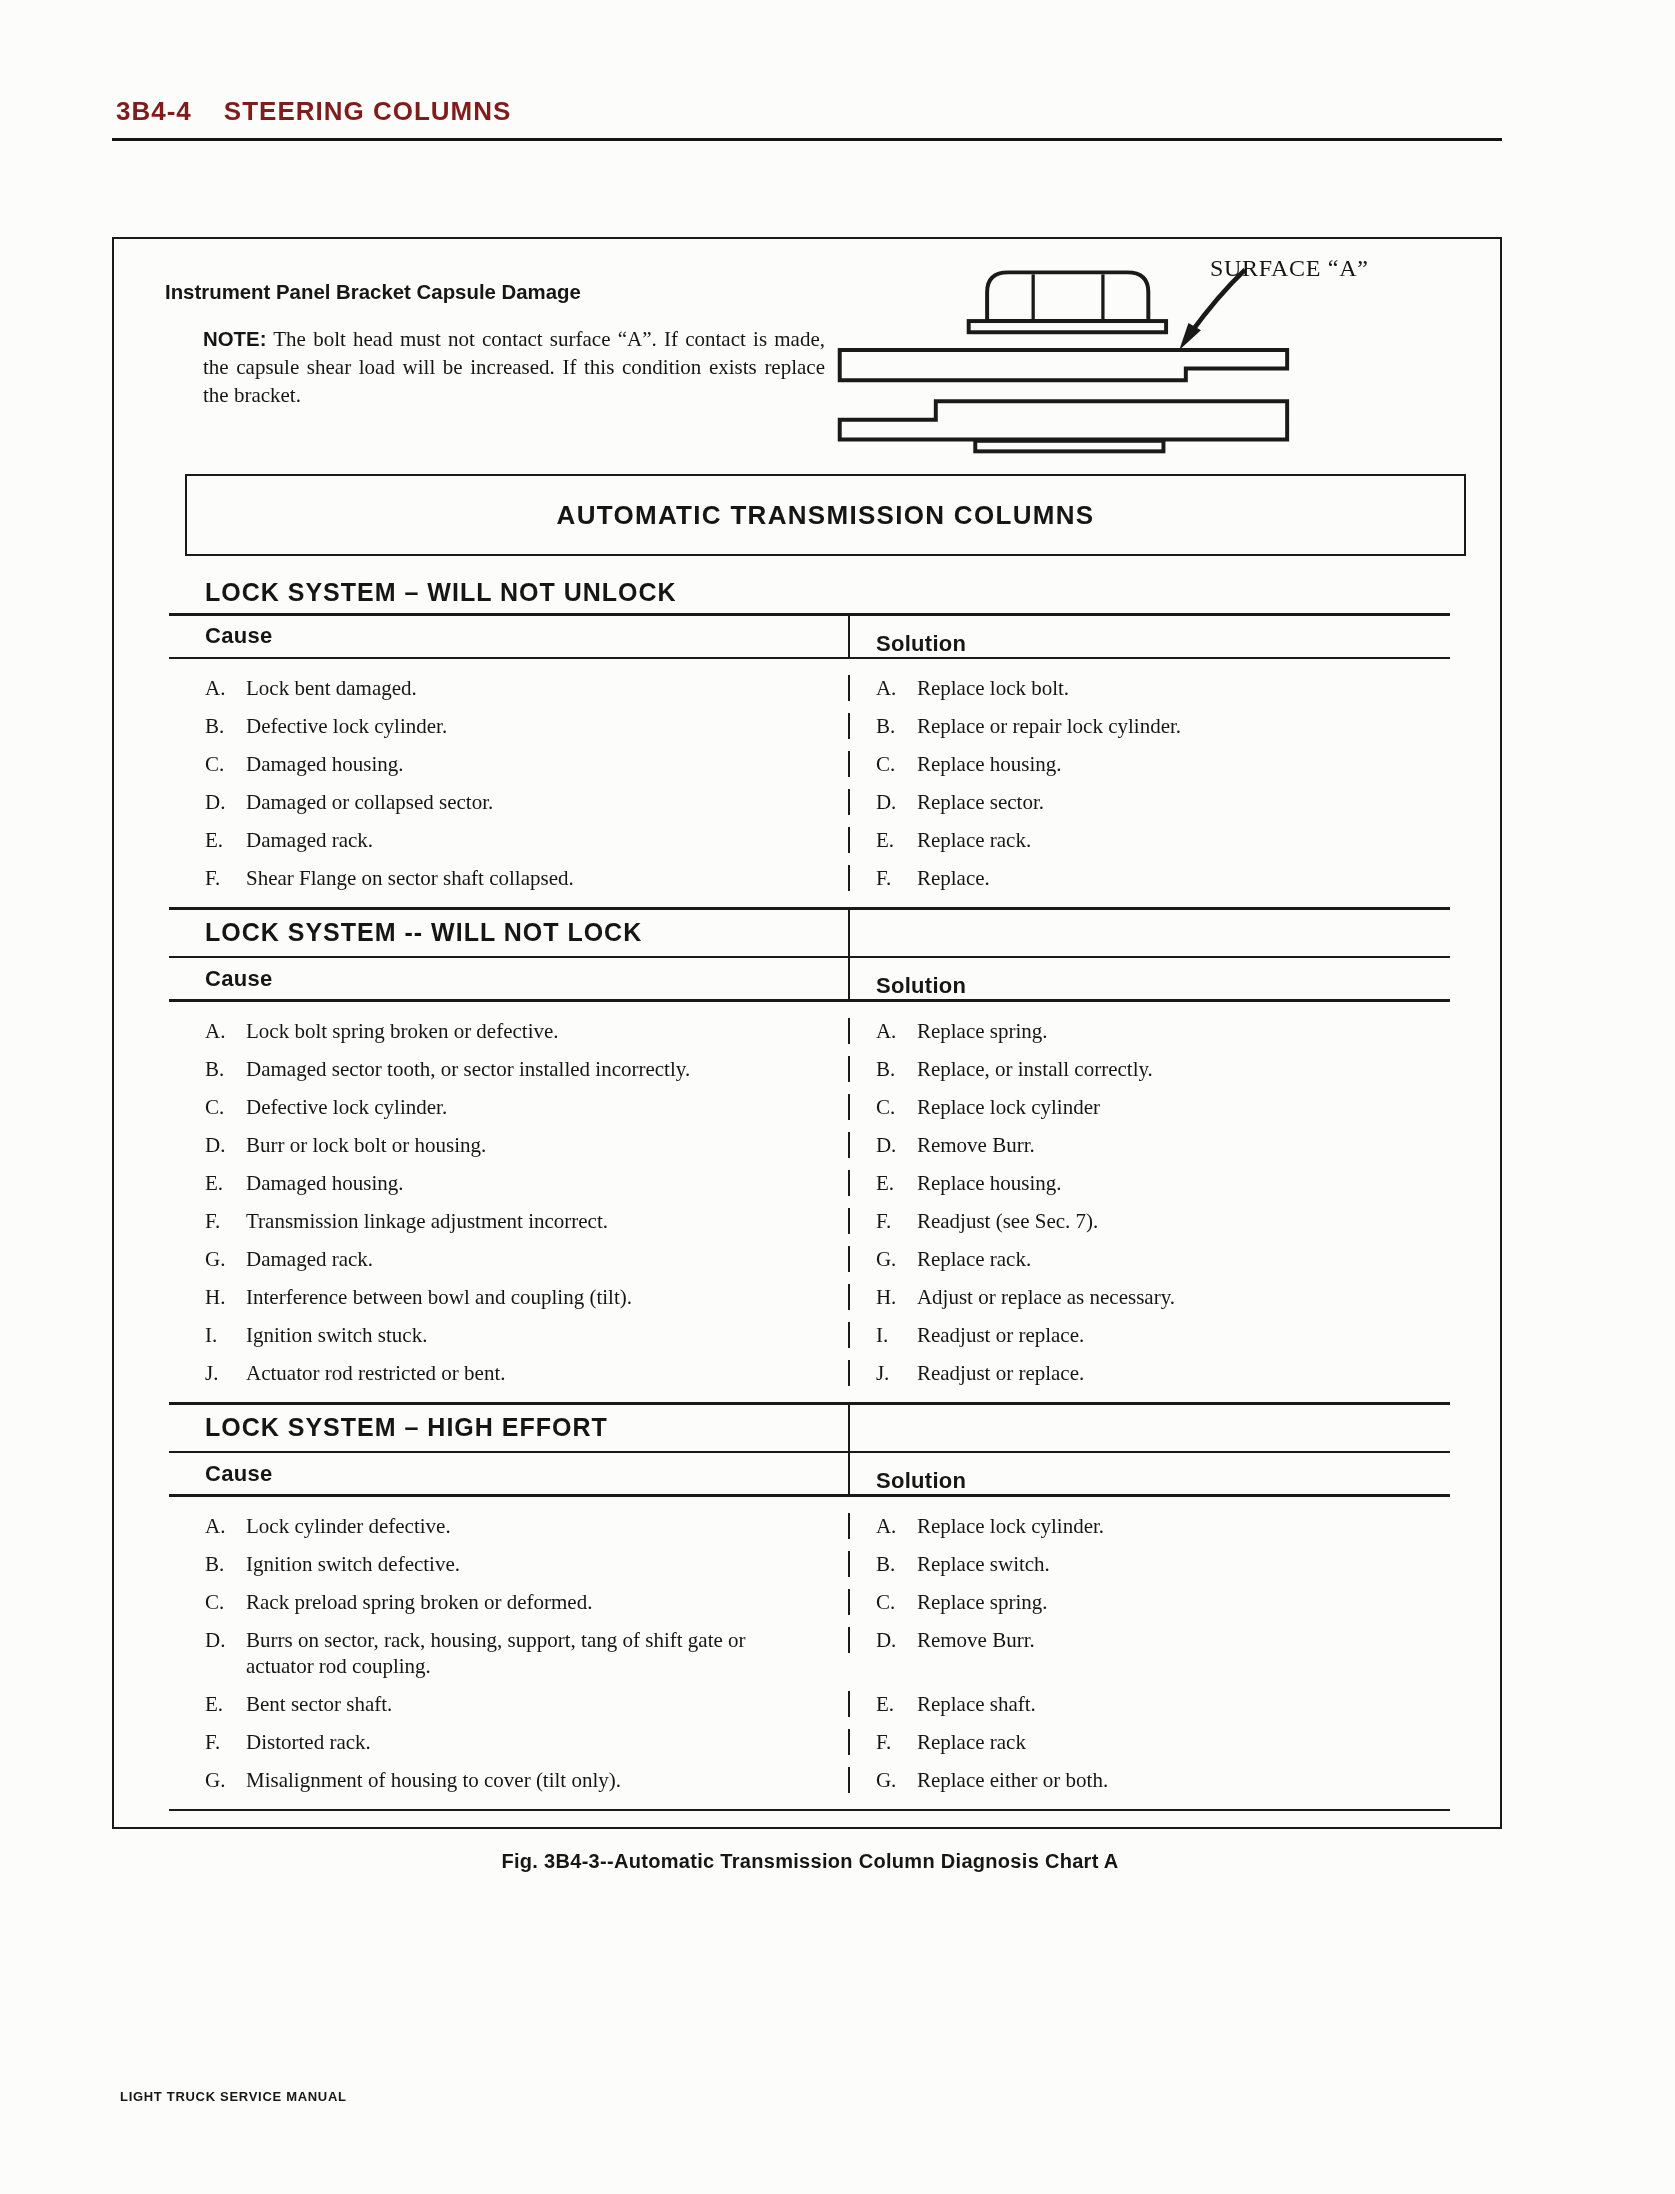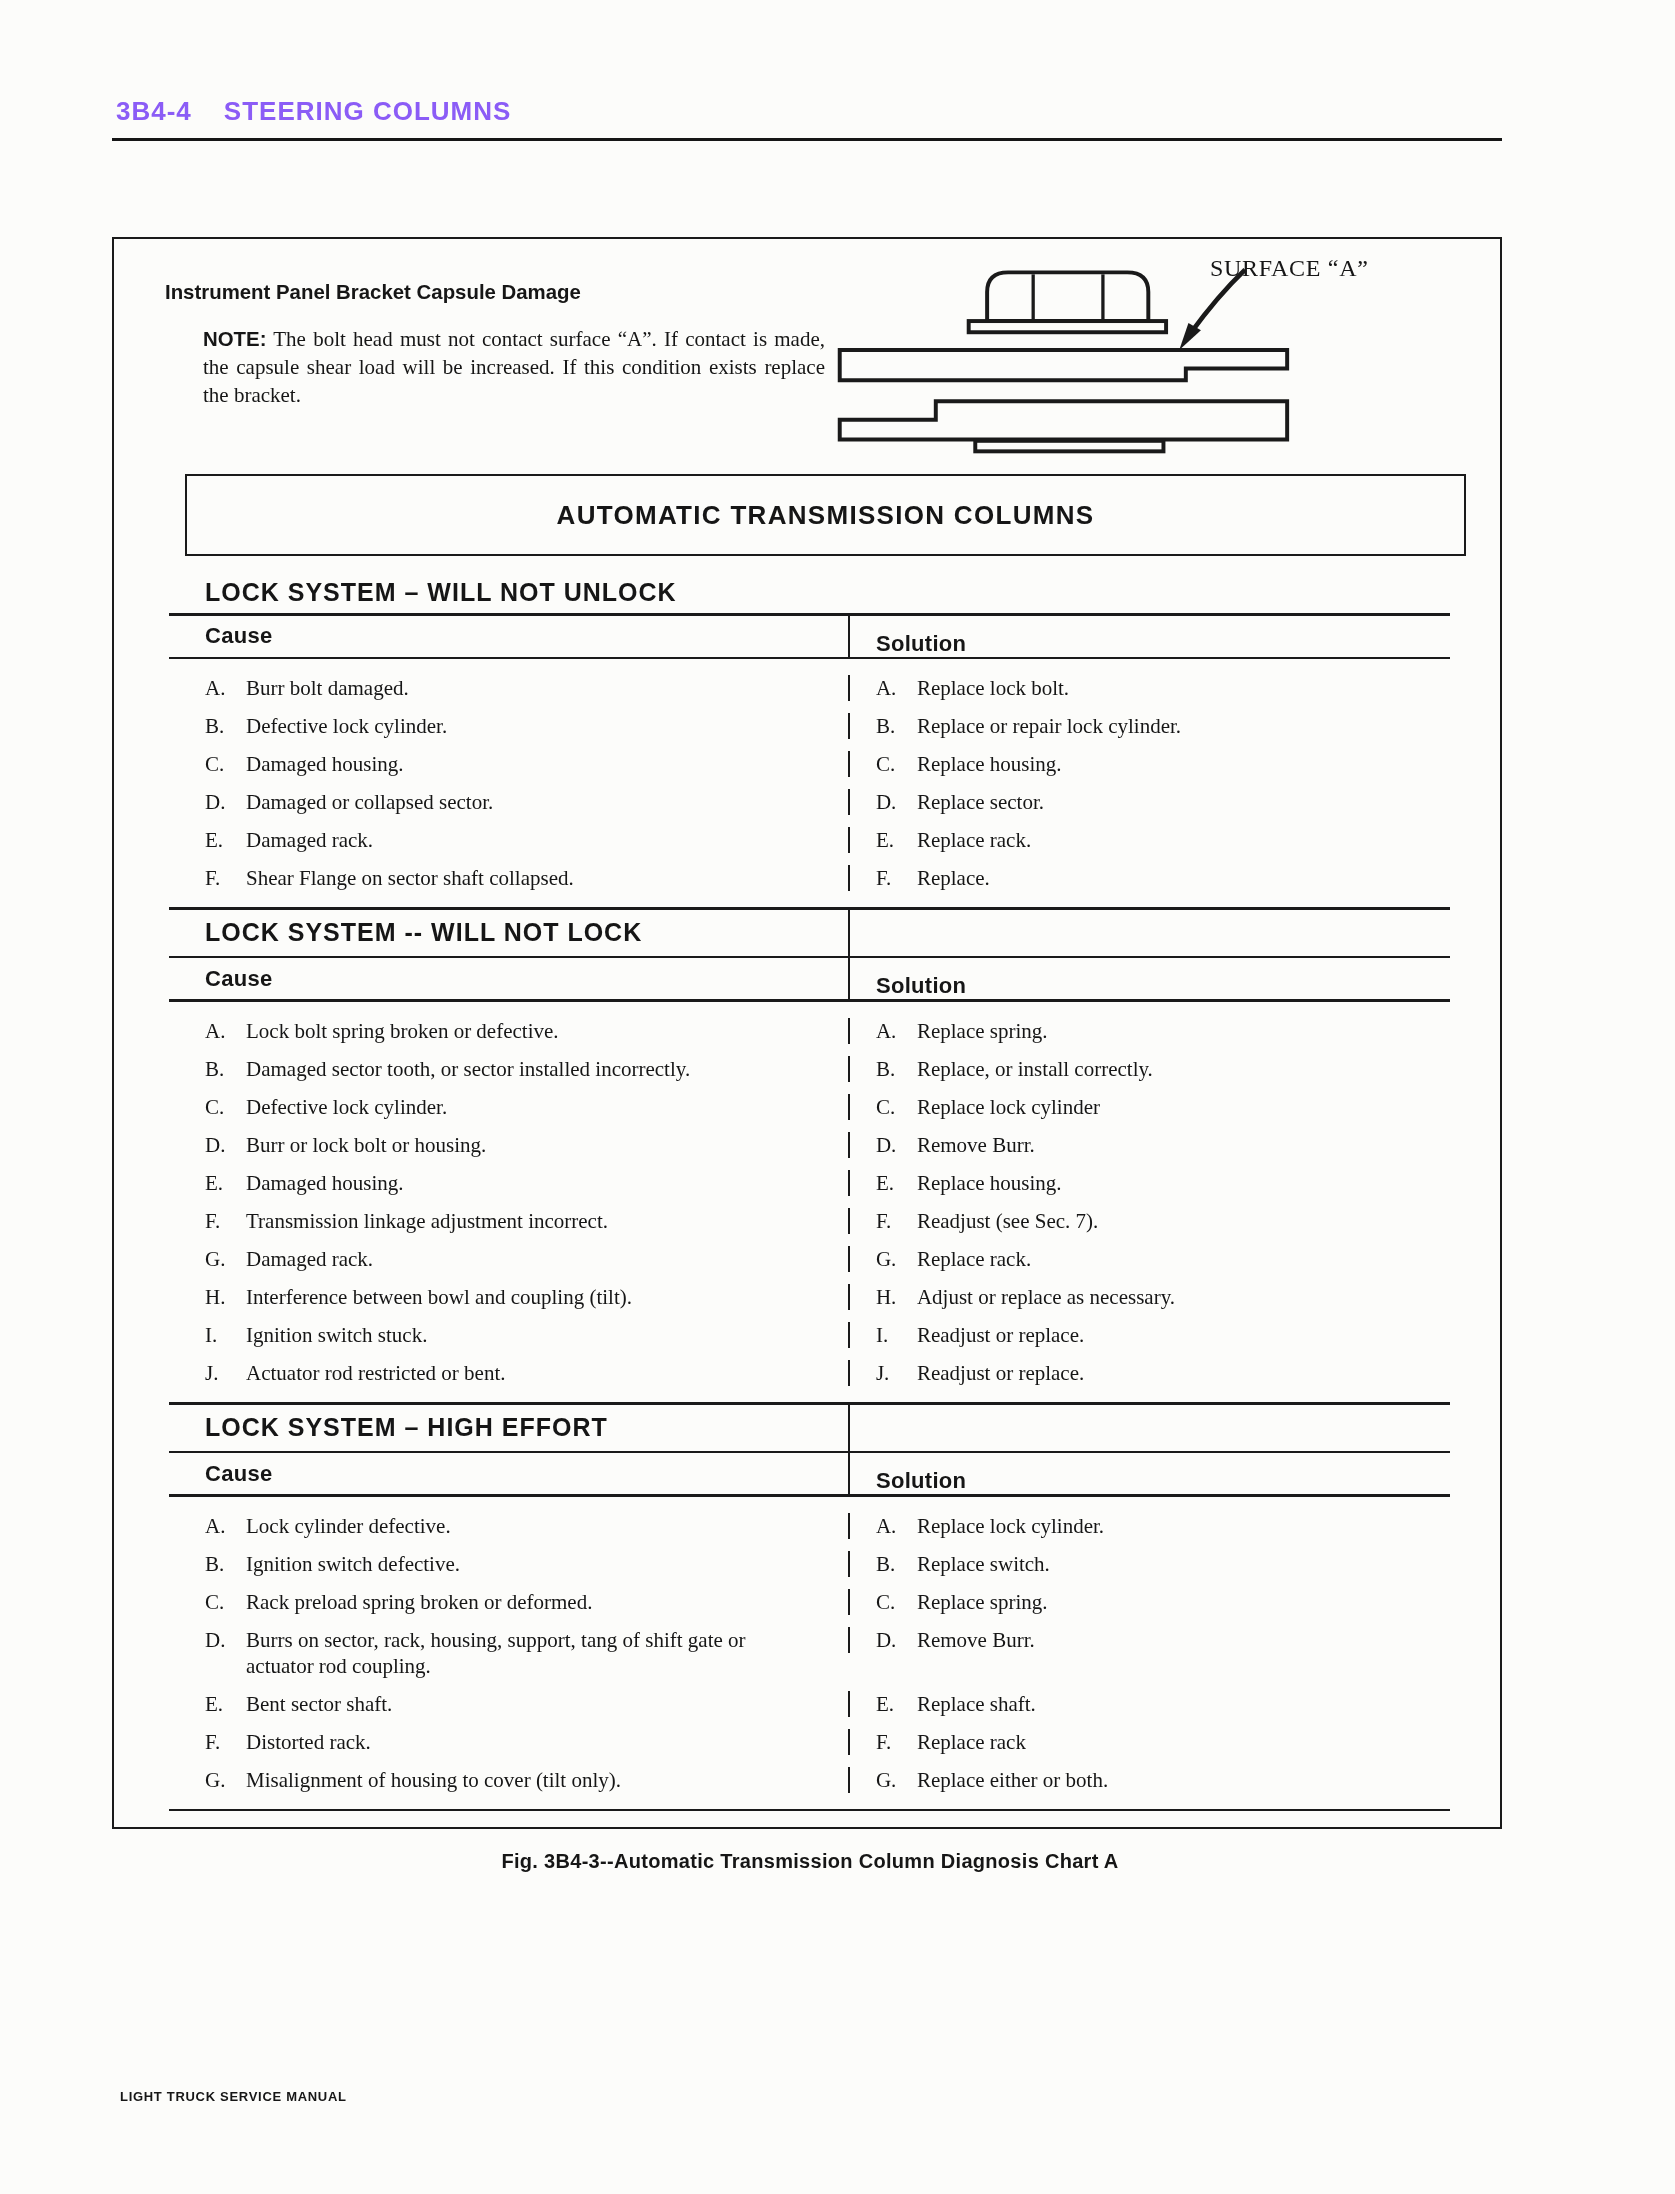--- a/index.html
+++ b/index.html
@@ -6,21 +6,21 @@
   html,body { background:#d8d8d4; }
   .page {
     position:relative; width:1675px; height:2194px; margin:0 auto;
     background:#fcfcfa; color:#161616; overflow:hidden;
     font-family:"Liberation Serif", serif;
   }
   
   .run-head {
     position:absolute; left:116px; top:96px;
     font-family:"Liberation Sans", sans-serif; font-weight:bold;
-    font-size:26px; letter-spacing:1px; color:#8b5cf6;
+    font-size:26px; letter-spacing:1px; color:#7f1d1d;
   }
   .run-head .code { margin-right:32px; }
   .head-rule { position:absolute; left:112px; top:138px; width:1390px; height:3.3px; background:#161616; }
 
   
   .main-box { position:absolute; left:112px; top:237px; width:1390px; height:1592px; border:2.6px solid #1a1a1a; }
 
   .bracket-heading {
     position:absolute; left:51px; top:42px;
     font-family:"Liberation Sans", sans-serif; font-weight:bold; font-size:20.4px;
@@ -136,21 +136,21 @@
           </div>
           <div class="cell sol-cell">
             <span class="col-title">Solution</span>
           </div>
         </div>
         <div class="hline"></div>
         <div class="tbody-block">
           <div class="trow item-row">
             <div class="cell cause-cell">
               <span class="ltr">A.</span>
-              <span class="txt">Burr bolt damaged.</span>
+              <span class="txt">Lock bent damaged.</span>
             </div>
             <div class="cell sol-cell">
               <span class="ltr">A.</span>
               <span class="txt">Replace lock bolt.</span>
             </div>
           </div>
           <div class="trow item-row">
             <div class="cell cause-cell">
               <span class="ltr">B.</span>
               <span class="txt">Defective lock cylinder.</span>

